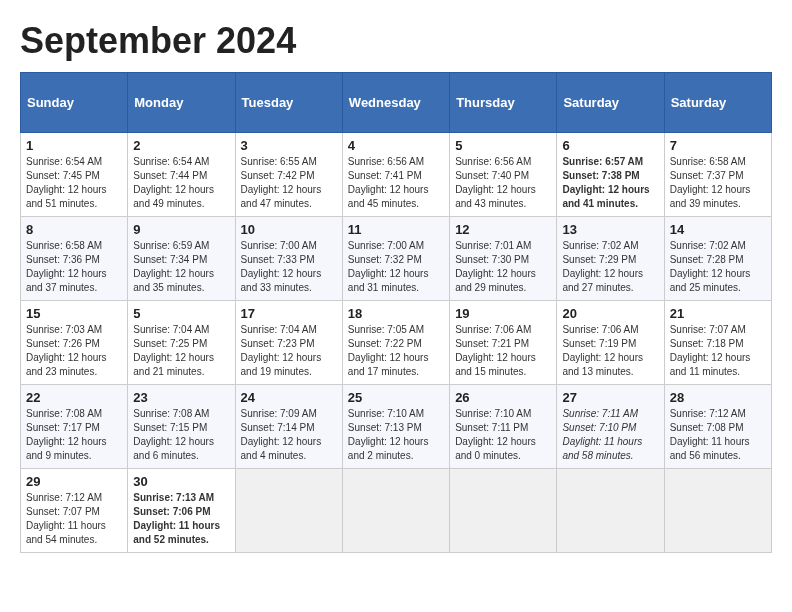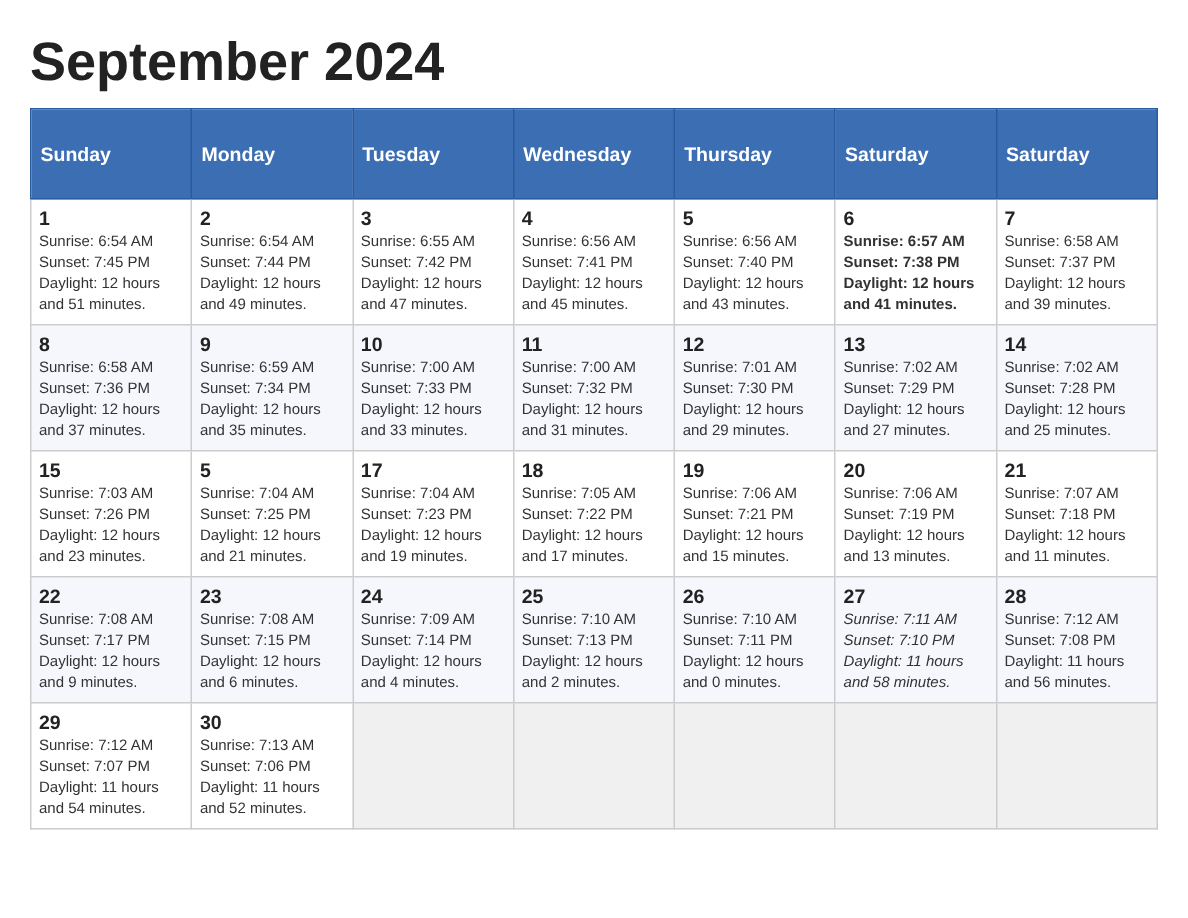--- a/index.html
+++ b/index.html
@@ -275,21 +275,21 @@
       </tr>
       <tr>
         <td>
           <span class="day-number">29</span>
           <div class="day-info" style="white-space: pre-line;">Sunrise: 7:12 AM
 Sunset: 7:07 PM
 Daylight: 11 hours and 54 minutes.</div>
         </td>
         <td>
           <span class="day-number">30</span>
-          <div class="day-info" style="white-space: pre-line;">Sunrise: 7:13 AM
+          <div class="day-info" style="white-space: pre-line; font-weight: bold;">Sunrise: 7:13 AM
 Sunset: 7:06 PM
 Daylight: 11 hours and 52 minutes.</div>
         </td>
         <td class="empty-cell"></td>
         <td class="empty-cell"></td>
         <td class="empty-cell"></td>
         <td class="empty-cell"></td>
         <td class="empty-cell"></td>
       </tr>
     </tbody>

